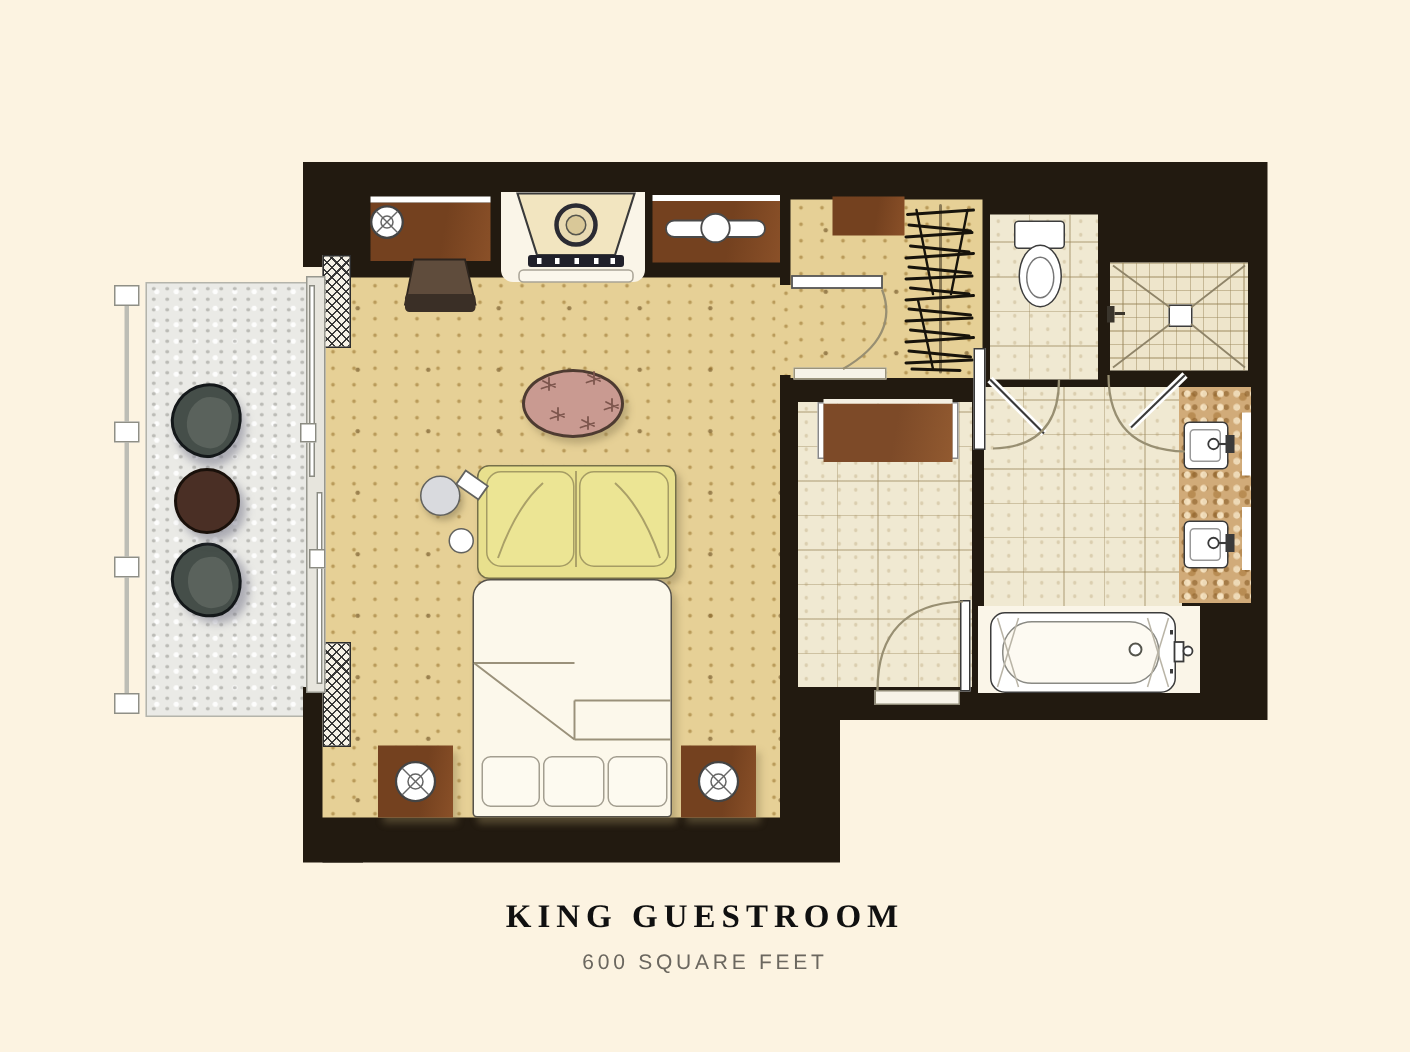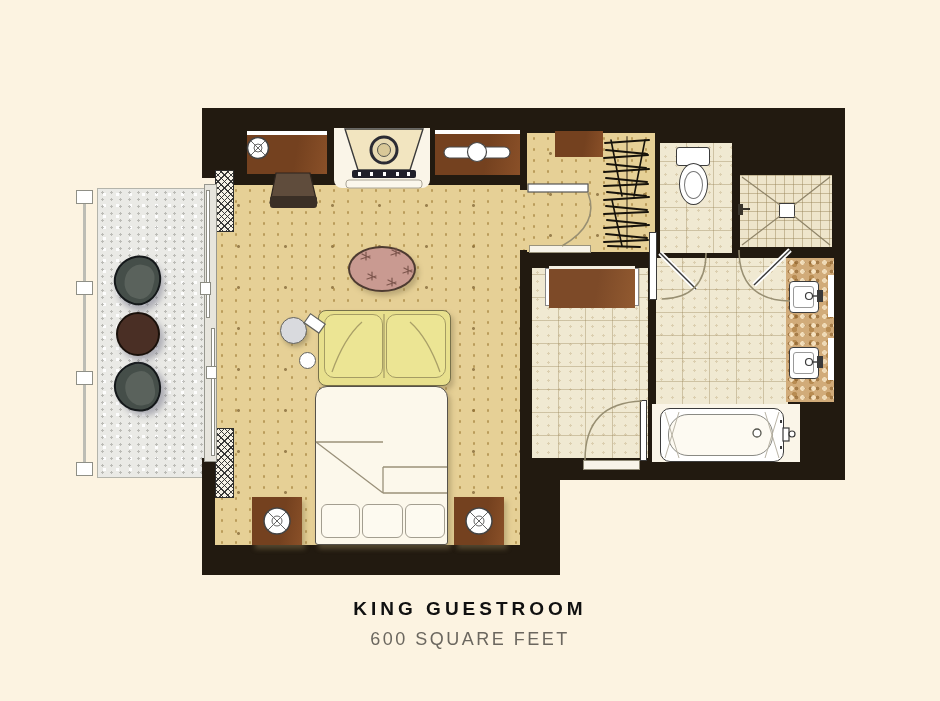--- a/index.html
+++ b/index.html
@@ -56,22 +56,22 @@
     background-image:
       repeating-linear-gradient(45deg, rgba(40,40,40,.9) 0 1px, transparent 1px 4.5px),
       repeating-linear-gradient(-45deg, rgba(40,40,40,.9) 0 1px, transparent 1px 4.5px);
     border:1px solid #2c2c2c;
   }
   .soft{box-shadow:3px 4px 5px rgba(140,125,85,.45);}
   .softb{box-shadow:4px 5px 6px rgba(110,110,130,.5);}
   svg.overlay{position:absolute;left:0;top:0;pointer-events:none;}
   
   .caption{position:absolute;left:0;top:598px;width:940px;text-align:center;}
-  .title{font-size:19px;font-weight:bold;letter-spacing:4px;color:var(--p-ink,#101010);}
-  .subtitle{margin-top:9px;font-size:18px;letter-spacing:2.5px;color:var(--p-sub,#6b675f);}
+  .title{font-size:22px;font-weight:bold;letter-spacing:4px;color:var(--p-ink,#101010);font-family:Liberation Serif, serif;}
+  .subtitle{margin-top:9px;font-size:14px;letter-spacing:2.5px;color:var(--p-sub,#6b675f);}
 </style>
 </head>
 <body>
 
 <div class="abs" style="left:0;top:0;width:940px;height:701px;">
 
   <div class="abs" style="left:83px;top:190px;width:3px;height:285px;background:#bdbdb5;"></div>
   <div class="abs balc" style="left:97px;top:188px;width:118px;height:290px;"></div>
   <div class="abs" style="left:76px;top:190px;width:17px;height:14px;background:#fff;border:1px solid #8f8f86;"></div>
   <div class="abs" style="left:76px;top:281px;width:17px;height:14px;background:#fff;border:1px solid #8f8f86;"></div>

